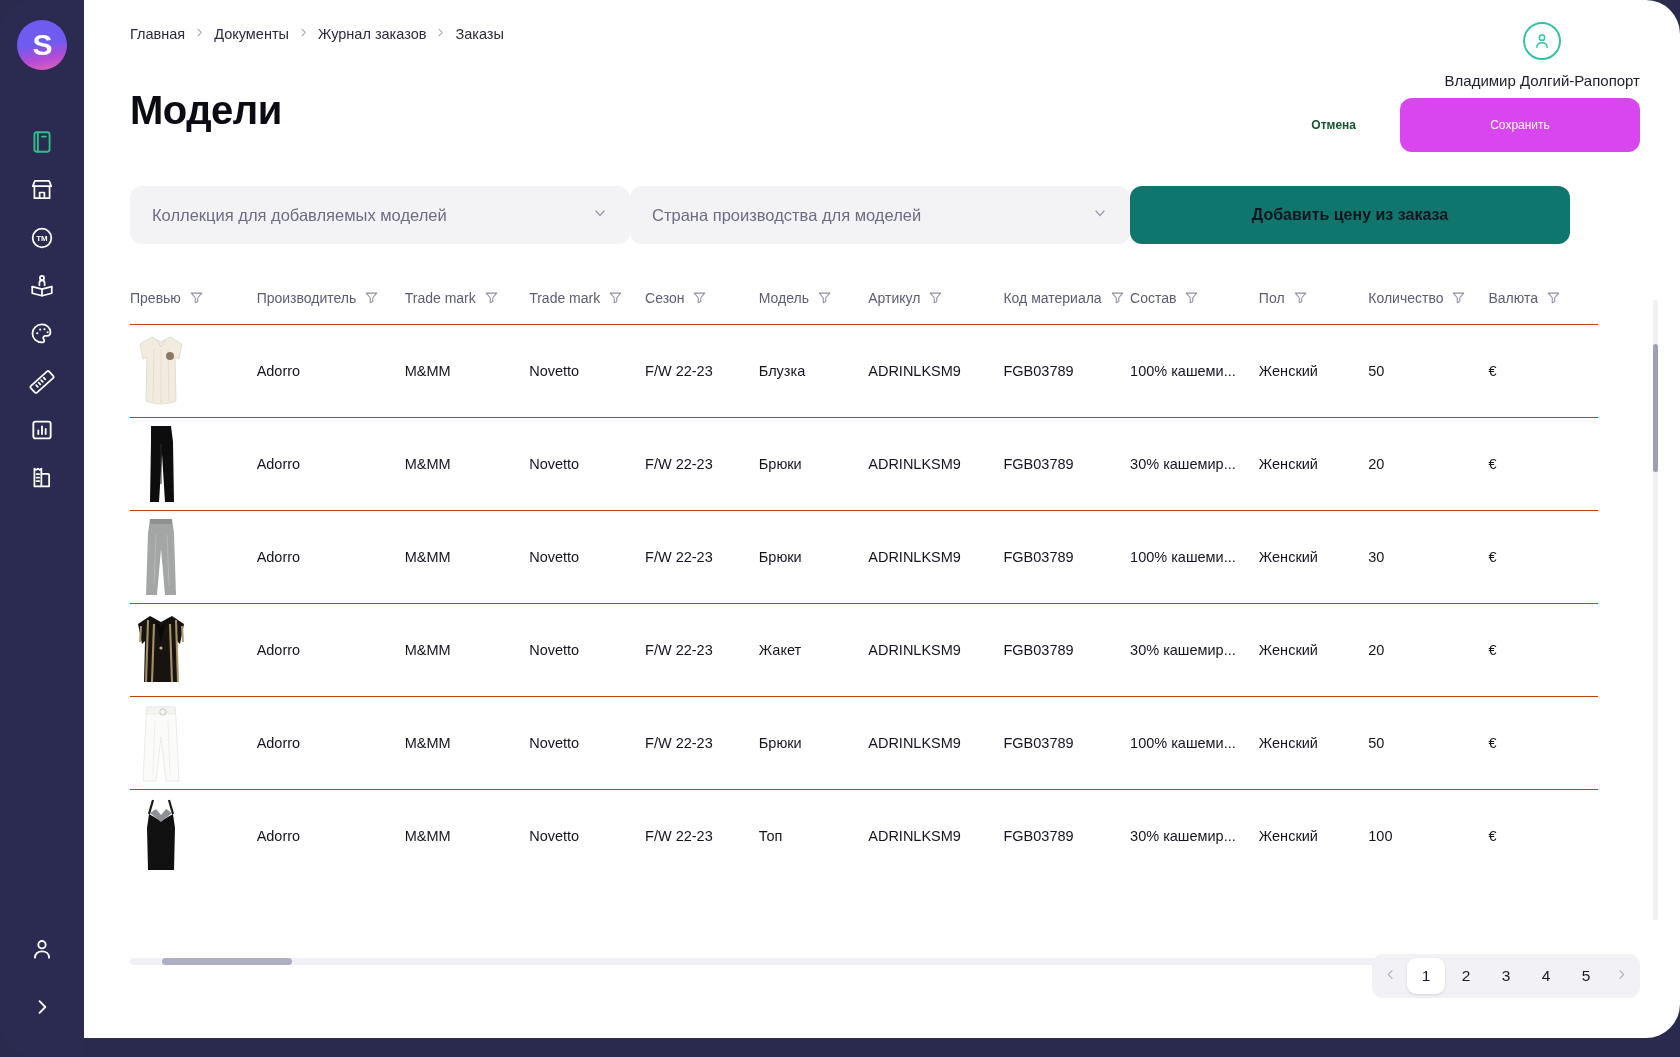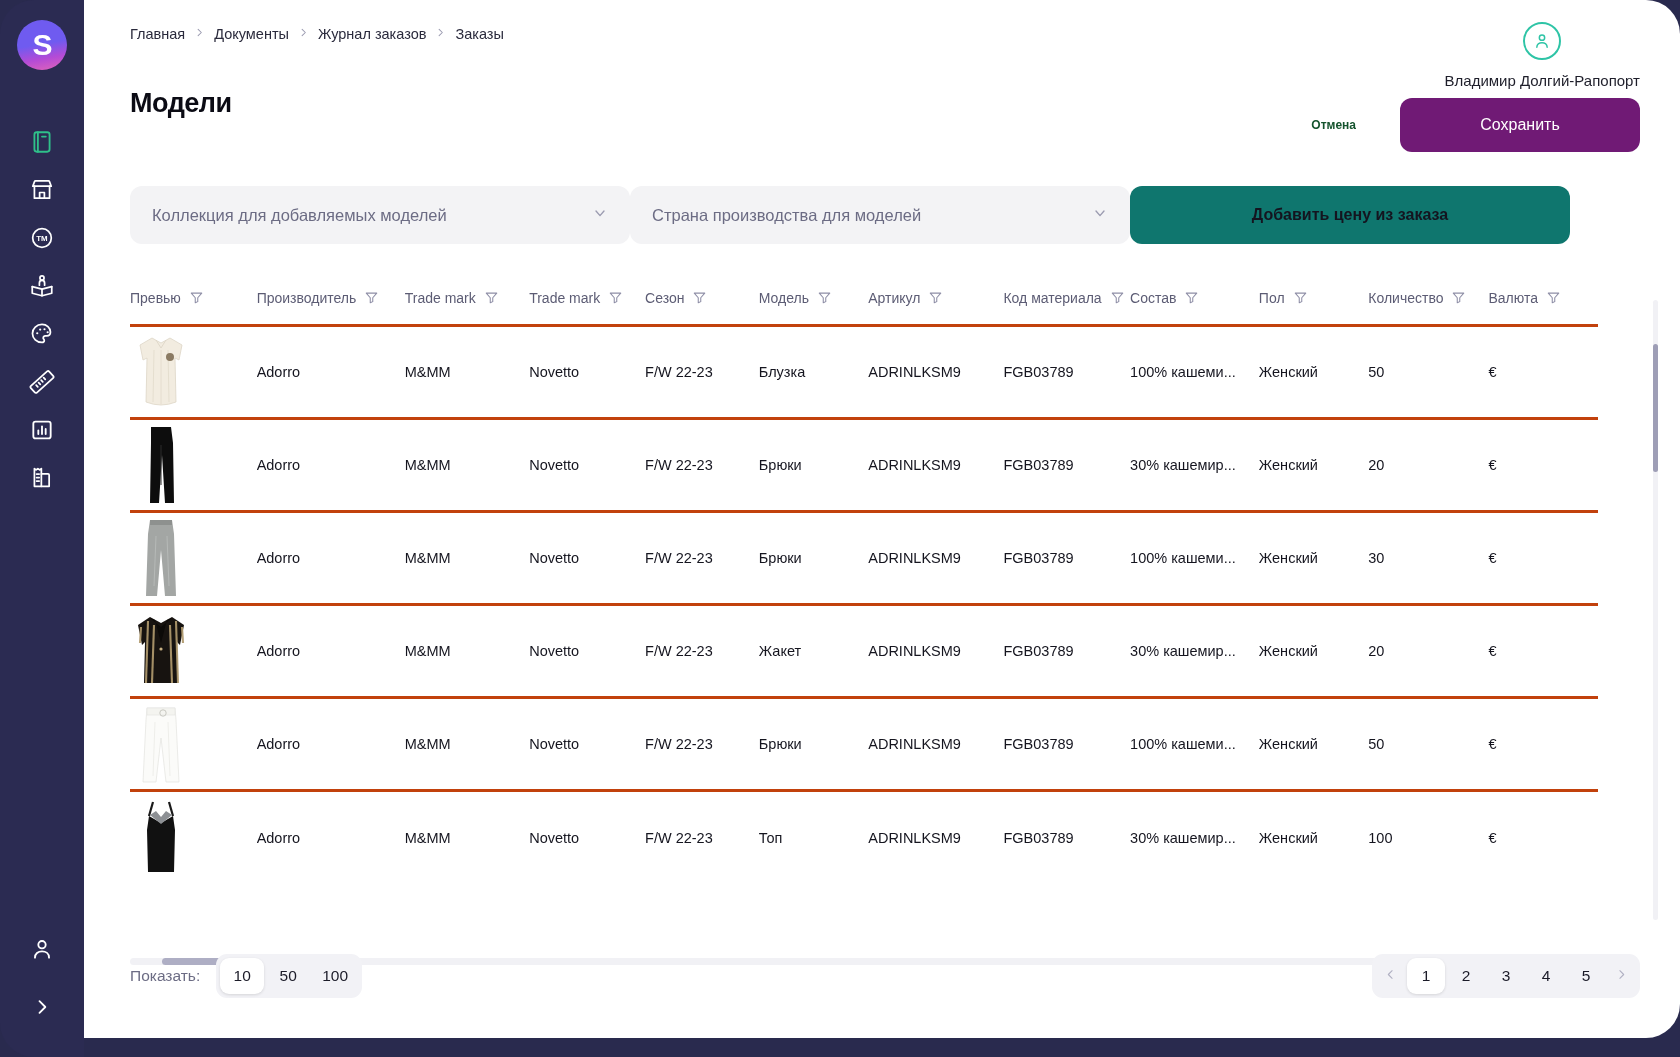--- a/index.html
+++ b/index.html
@@ -76,37 +76,37 @@
   }
   .user .avatar {
     width: 38px; height: 38px; border-radius: 50%;
     border: 2px solid #2ec4a6;
     display: flex; align-items: center; justify-content: center;
   }
   .user .uname { font-size: 15px; color: #1e1e2a; white-space: nowrap; }
 
   .page-title {
     position: absolute; left: 46px; top: 88px;
-    font-size: 27px; font-weight: 700; color: #0b0b14;
+    font-size: 40px; font-weight: 700; color: #0b0b14;
     letter-spacing: -0.5px;
   }
 
   .header-actions {
     position: absolute; right: 40px; top: 98px;
     display: flex; align-items: center; gap: 30px;
   }
   .btn-cancel {
     background: none; border: none;
     font-size: 12px; font-weight: 700; color: #14532d;
     cursor: pointer; padding: 10px 14px;
     font-family: inherit;
   }
   .btn-save {
-    background: #701a75; border: none; border-radius: 12px;
-    color: #fff; font-size: 16px; font-weight: 500;
+    background: #d946ef; border: none; border-radius: 12px;
+    color: #fff; font-size: 12px; font-weight: 500;
     width: 240px; height: 54px; cursor: pointer;
     font-family: inherit;
   }
 
   
   .filters {
     position: absolute; left: 46px; top: 186px;
     display: flex; 
     width: 1468px;
   }
@@ -132,21 +132,21 @@
     overflow: hidden;
   }
   table { border-collapse: collapse; width: 1468px; table-layout: fixed; }
   thead th {
     font-size: 14px; font-weight: 400; color: #5c5c74;
     text-align: left; padding: 8px 0 16px 0;
     vertical-align: middle;
   }
   .th-inner { display: flex; align-items: flex-start; gap: 8px; }
   .th-inner .lbl { line-height: 1.25; }
-  tbody tr { border-top: 3px solid #c2410c; }
+  tbody tr { border-top: 1px solid #c2410c; }
   tbody td {
     font-size: 14.5px; color: #15151f;
     padding: 0; height: 93px; vertical-align: middle;
     overflow: hidden; white-space: nowrap; text-overflow: ellipsis;
   }
   td.preview { padding: 0; }
   .thumb {
     width: 62px; height: 84px;
     display: flex; align-items: center; justify-content: center;
     overflow: hidden;
@@ -648,28 +648,20 @@
       </table>
     </div>
 
     <div class="hscroll">
       <div class="thumbbar"></div>
     </div>
     <div class="vscroll">
       <div class="thumbbar"></div>
     </div>
 
-    <div class="footer-left">
-      <span class="show-label">Показать:</span>
-      <div class="pagesize" id="pagesize">
-          <div class="ps active">10</div>
-          <div class="ps">50</div>
-          <div class="ps">100</div>
-        </div>
-    </div>
 
     <div class="pager" id="pager">
         <div class="arrow"><svg width="13" height="15" viewBox="0 0 24 24" fill="none" stroke="#b0b0c2" stroke-width="2" stroke-linecap="round" stroke-linejoin="round">
             <polyline points="15,5 8,12 15,19"></polyline>
           </svg></div>
         <div class="pg active">1</div>
         <div class="pg">2</div>
         <div class="pg">3</div>
         <div class="pg">4</div>
         <div class="pg">5</div>

